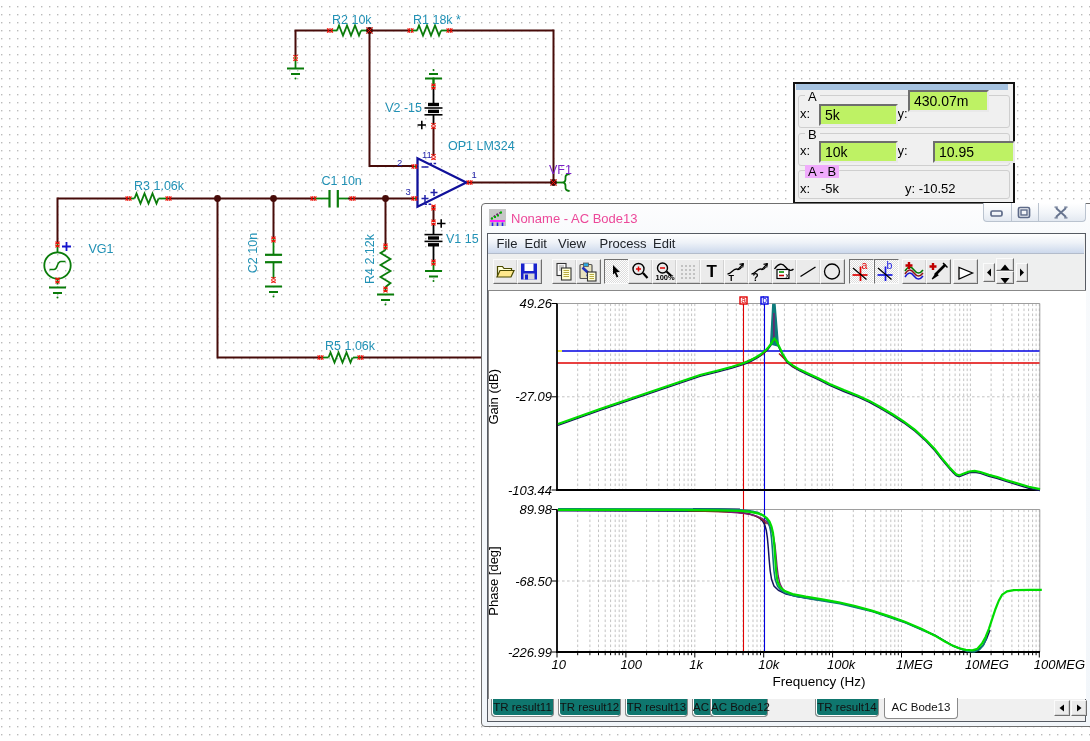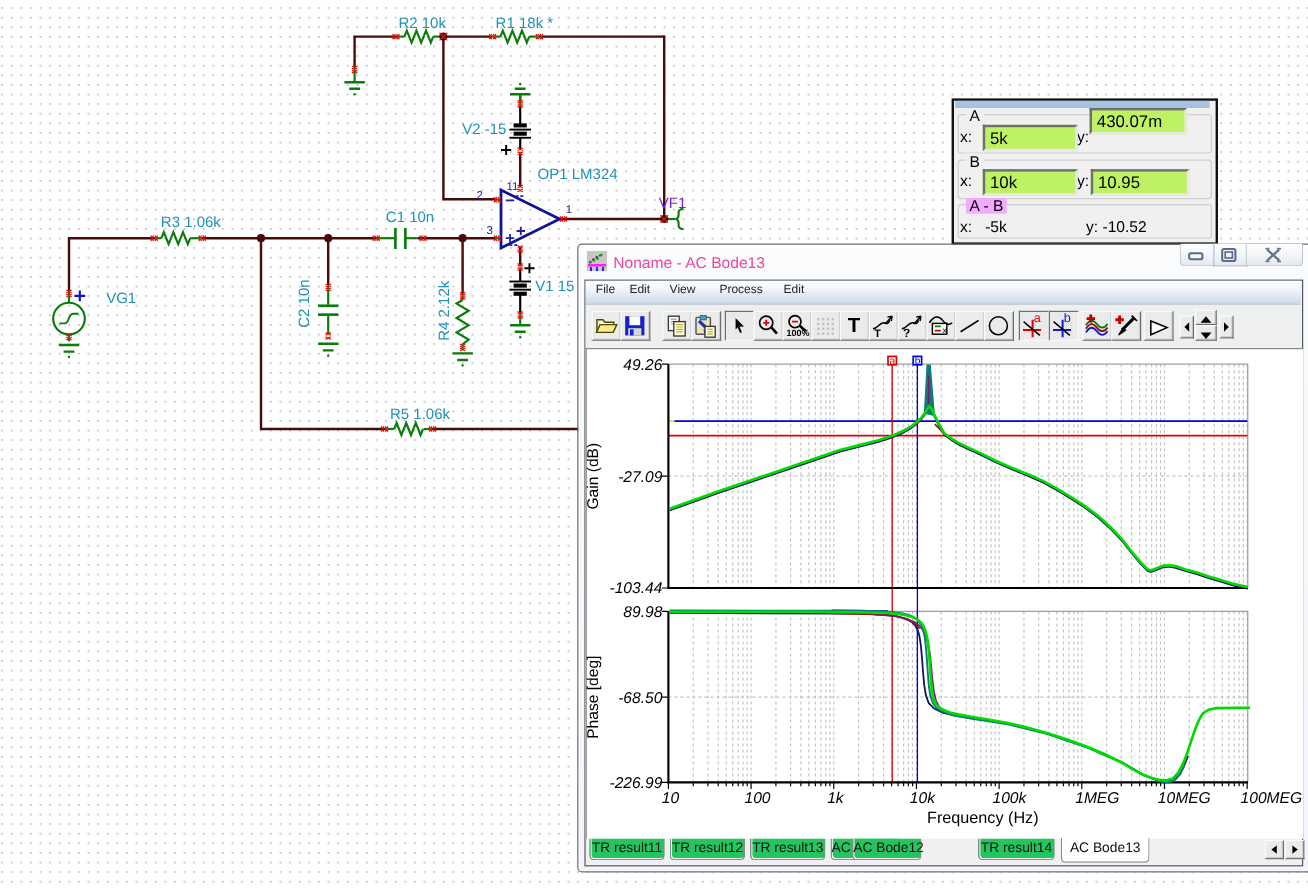--- a/index.html
+++ b/index.html
@@ -1,23 +1,23 @@
 <!DOCTYPE html>
 <html><head><meta charset="utf-8"><style>
 html,body{margin:0;padding:0}
 body{width:1090px;height:741px;overflow:hidden;position:relative;background:#fff;
  font-family:"Liberation Sans",sans-serif;-webkit-font-smoothing:antialiased}
 .abs{position:absolute}
 svg text{font-family:"Liberation Sans",sans-serif}
 .fld{height:17px;background:#bef264;border:2px solid;border-color:#6e6e6e #e9e9e9 #e9e9e9 #6e6e6e;font-size:14px;padding:1px 0 0 4px}
 .cb{top:203px;height:18px;background:linear-gradient(180deg,#ffffff,#f2f5f9 55%,#e3e9f1);border:1px solid #bac3cf;border-top:none}
-.mi{top:236px;font-size:10px;color:#20242a}
+.mi{top:236px;font-size:13px;color:#20242a}
 .tb{top:259px;width:23px;height:23px;background:#ebebeb;border:1px solid;border-color:#fbfbfb #6f6f6f #6f6f6f #fbfbfb;box-shadow:inset -1px -1px 0 #d2d2d2}
 .tbp{border-color:#6f6f6f #fbfbfb #fbfbfb #6f6f6f;box-shadow:none;background-image:linear-gradient(45deg,#fff 25%,transparent 25%,transparent 75%,#fff 75%),linear-gradient(45deg,#fff 25%,#dcdcdc 25%,#dcdcdc 75%,#fff 75%);background-size:2px 2px;background-position:0 0,1px 1px}
-.tab{top:699px;height:17px;white-space:nowrap;background:#22c55e;border:1px solid #8a8a8a;border-top:none;border-radius:0 0 4px 4px;font-size:11.5px;text-align:center;line-height:16px;color:#111;box-shadow:inset 1px -1px 0 #fff}
+.tab{top:699px;height:17px;white-space:nowrap;background:#0f766e;border:1px solid #8a8a8a;border-top:none;border-radius:0 0 4px 4px;font-size:11.5px;text-align:center;line-height:16px;color:#111;box-shadow:inset 1px -1px 0 #fff}
 </style></head>
 <body>
 <svg class="abs" style="left:0;top:0" width="1090" height="741">
  <defs>
   <pattern id="dots" width="8" height="8" x="1" y="6" patternUnits="userSpaceOnUse">
     <rect x="0" y="0" width="1.4" height="1.4" fill="#bbbbbb"></rect>
   </pattern>
   <g id="gnd" stroke="#0a7c0a" stroke-width="2" fill="none">
     <path d="M-8.5,0 H8.5 M-4.5,5.5 H4.5"></path>
     <circle cx="0" cy="10" r="1" fill="#0a7c0a" stroke="none"></circle>
@@ -217,21 +217,21 @@
 <div class="abs" style="left:805px;top:164.5px;font-size:13px;line-height:13px;background:#f0abfc;padding:0 3px">A - B</div>
 <div class="abs" style="left:800px;top:106px;font-size:13px">x:</div>
 <div class="abs" style="left:897.5px;top:106px;font-size:13px">y:</div>
 <div class="abs" style="left:800px;top:143px;font-size:13px">x:</div>
 <div class="abs" style="left:897.5px;top:143px;font-size:13px">y:</div>
 <div class="abs" style="left:800px;top:181px;font-size:13px">x:&nbsp;&nbsp; -5k</div>
 <div class="abs" style="left:905px;top:181px;font-size:13px">y: -10.52</div>
 <div class="abs fld" style="left:819px;top:103.5px;width:71px">5k</div>
 <div class="abs fld" style="left:908px;top:90px;width:73px">430.07m</div>
 <div class="abs fld" style="left:819px;top:140.5px;width:71px">10k</div>
-<div class="abs fld" style="left:909px;top:140.5px;width:74px">10.95</div>
+<div class="abs fld" style="left:933px;top:140.5px;width:74px">10.95</div>
 
 <div class="abs" style="left:480.5px;top:203px;width:612px;height:522px;border:1px solid #6f6f6f;border-radius:4px;background:linear-gradient(180deg,#fdfdfe 0%,#f8fafc 6%,#f2f6fa 100%)"></div>
 <div class="abs" style="left:486.5px;top:232.5px;width:597px;height:487px;border:1px solid #565b63;background:#f0f0f0"></div>
 
 <svg class="abs" style="left:489px;top:209px" width="17" height="17">
  <rect x="0" y="0" width="17" height="17" fill="#c6c6c6"></rect>
  <path d="M2,10 L7,6 L12,3.5" stroke="#6a006a" stroke-width="1.6" stroke-dasharray="2,1.4" fill="none"></path>
  <g fill="#00b000">
       <rect x="2" y="8.5" width="2" height="2"></rect>
       <rect x="5" y="7" width="2" height="2"></rect>

